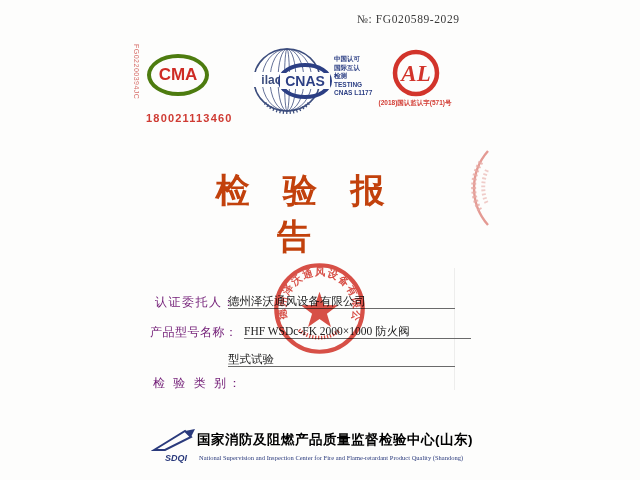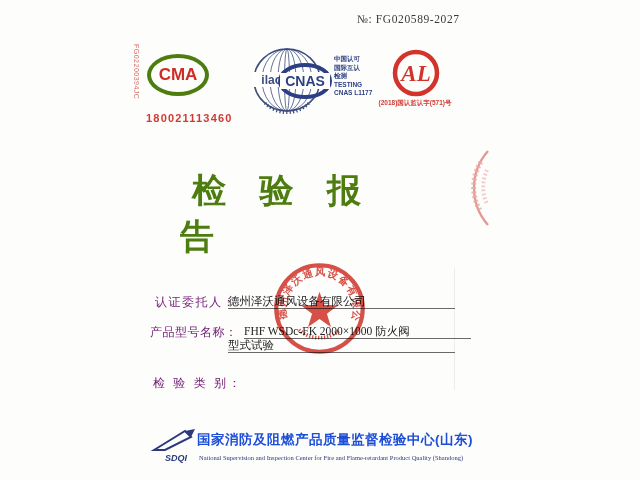--- a/index.html
+++ b/index.html
@@ -52,23 +52,23 @@
 
   
   .cal { left:387px; top:49px; }
   .cal-caption {
     left:372px; top:99px; width:86px; text-align:center;
     font-size:6.5px; font-weight:bold; color:#d23a31; white-space:nowrap;
   }
 
   
   .title-zh {
-    left:180px; top:168px; width:240px; text-align:left;
+    left:180px; top:168px; width:240px; text-align:center;
     font-size:34px; font-weight:bold; letter-spacing:12px; text-indent:12px;
-    color:#4d7c0f;
+    color:#c2410c;
   }
   .title-en {
     left:180px; top:219px; width:240px; text-align:center;
     font-family:"Liberation Serif", serif;
     font-size:17px; font-weight:bold; letter-spacing:5px;
     color:#2a3568;
   }
 
   
   .edge-stamp { left:456px; top:148px; opacity:0.75; }
@@ -78,47 +78,47 @@
   .fl1 { left:155px; top:294px; letter-spacing:1.5px; }
   .fl2 { left:150px; top:324px; letter-spacing:0.5px;font-family:Liberation Mono, monospace; }
   .fl3 { left:153px; top:355px; letter-spacing:2.5px;margin-top:20px; }
   .field-value {
     border-bottom:1px solid #6a6a6a;
     left:228px; width:227px; height:15px;
     font-size:11.5px; color:#222; white-space:nowrap;
   }
   .fv1 { top:294px; }
   .fv2 { top:324px; font-family:"Liberation Serif", serif;margin-left:16px; }
-  .fv3 { top:338px; }
+  .fv3 { top:352px; }
 
   
   .fold { left:454px; top:268px; width:1px; height:122px; background:#ededec; }
 
   
   .seal { left:273px; top:262px; mix-blend-mode:multiply; opacity:0.88; }
 
   
   .footer-logo { left:151px; top:427px; }
   .footer-zh {
     left:197px; top:431px;
     font-size:13.5px; font-weight:bold; letter-spacing:0.5px;
-    color:#1d4ed8; white-space:nowrap;
+    color:#000000; white-space:nowrap;
   }
   .footer-en {
     left:199px; top:454px;
     font-family:"Liberation Serif", serif;
     font-size:6.5px; color:#2a3a7c; white-space:nowrap;
   }
 </style>
 </head>
 <body>
 
 <div class="page">
 
-  <div class="abs report-no">№:  FG020589-2027</div>
+  <div class="abs report-no">№:  FG020589-2029</div>
 
   <div class="abs side-code">FG02200394JC</div>
 
   <div class="abs cma">
     <div class="cma-shape">
       <span>CMA</span>
     </div>
     <div class="cma-number">180021113460</div>
   </div>
 

